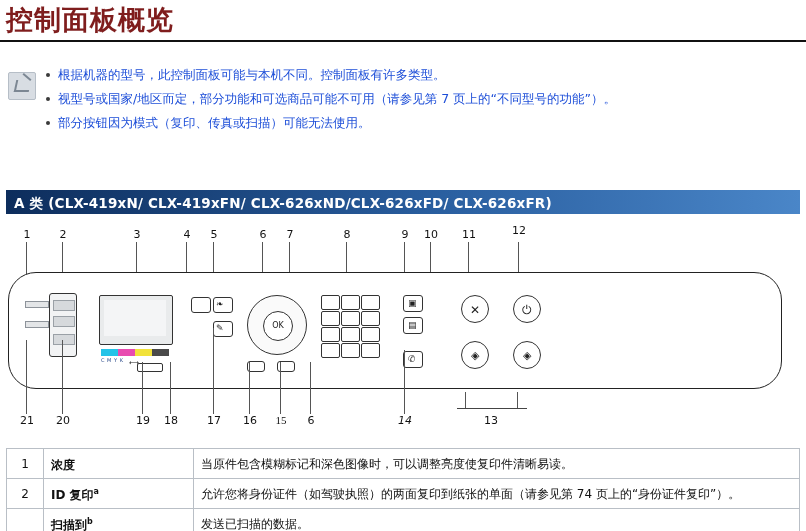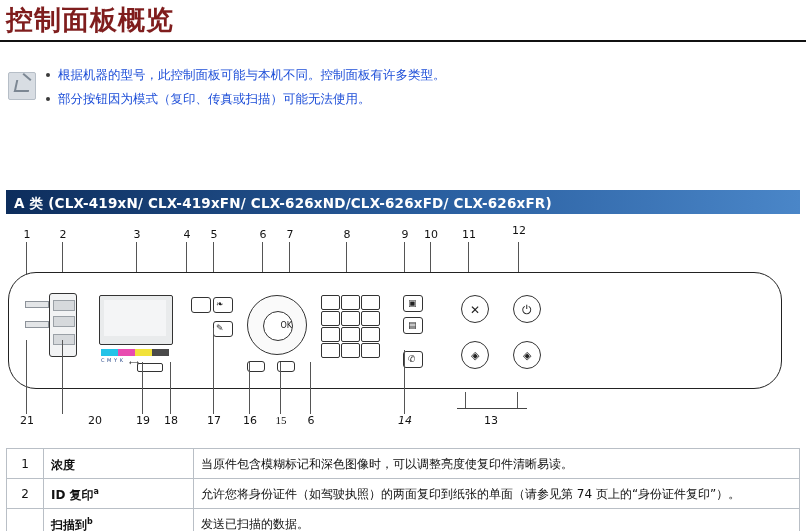--- a/index.html
+++ b/index.html
@@ -98,21 +98,21 @@
   .btn-sq{
     position:absolute;border:1.3px solid #333;border-radius:3px;background:#fff;
   }
   .navpad{
     position:absolute;left:238px;top:22px;width:58px;height:58px;
     border:1.5px solid #333;border-radius:50%;background:#fafafa;
   }
   .navpad .ok{
     position:absolute;left:15px;top:15px;width:28px;height:28px;
     border:1.3px solid #333;border-radius:50%;background:#fff;
-    font-size:8px;text-align:right;line-height:28px;color:#222;
+    font-size:8px;text-align:center;line-height:28px;color:#222;
   }
   .keypad{
     position:absolute;left:312px;top:22px;width:68px;height:62px;
   }
   .keypad .k{
     position:absolute;width:17px;height:13px;border:1.2px solid #333;border-radius:2px;background:#fff;
   }
   .usb-slot{
     position:absolute;left:128px;top:90px;width:24px;height:7px;
     border:1px solid #333;border-radius:2px;background:#fff;
@@ -146,20 +146,21 @@
 
 <div class="page">
 
   <div class="page-title">控制面板概览</div>
   <div class="title-rule"></div>
 
   <div class="note-block">
     <div class="note-icon"></div>
     <ul class="note-list">
       <li>根据机器的型号，此控制面板可能与本机不同。控制面板有许多类型。</li>
+      <li>视型号或国家/地区而定，部分功能和可选商品可能不可用（请参见第 7 页上的“不同型号的功能”）。</li>
       <li>部分按钮因为模式（复印、传真或扫描）可能无法使用。</li>
     </ul>
   </div>
 
   <div class="section-bar">
     <div class="label">A 类 (CLX-419xN/ CLX-419xFN/ CLX-626xND/CLX-626xFD/ CLX-626xFR)</div>
   </div>
 
   <div class="figure">
 
@@ -262,21 +263,21 @@
     <div class="leader" style="left:62px;top:130px;height:74px;"></div>
     <div class="leader" style="left:142px;top:152px;height:52px;"></div>
     <div class="leader" style="left:170px;top:152px;height:52px;"></div>
     <div class="leader" style="left:213px;top:118px;height:86px;"></div>
     <div class="leader" style="left:249px;top:152px;height:52px;"></div>
     <div class="leader" style="left:280px;top:152px;height:52px;"></div>
     <div class="leader" style="left:310px;top:152px;height:52px;"></div>
     <div class="leader" style="left:404px;top:140px;height:64px;"></div>
 
     <div class="callout" style="left:18px;top:204px;">21</div>
-    <div class="callout" style="left:54px;top:204px;margin-left:32px;">20</div>
+    <div class="callout" style="left:54px;top:204px;">20</div>
     <div class="callout" style="left:134px;top:204px;">19</div>
     <div class="callout" style="left:162px;top:204px;">18</div>
     <div class="callout" style="left:205px;top:204px;">17</div>
     <div class="callout" style="left:241px;top:204px;">16</div>
     <div class="callout" style="left:272px;top:204px;font-family:Liberation Serif, serif;">15</div>
     <div class="callout" style="left:302px;top:204px;">6</div>
     <div class="callout" style="left:396px;top:204px;font-style:italic;">14</div>
     <div class="callout" style="left:482px;top:204px;">13</div>
   </div>
 

